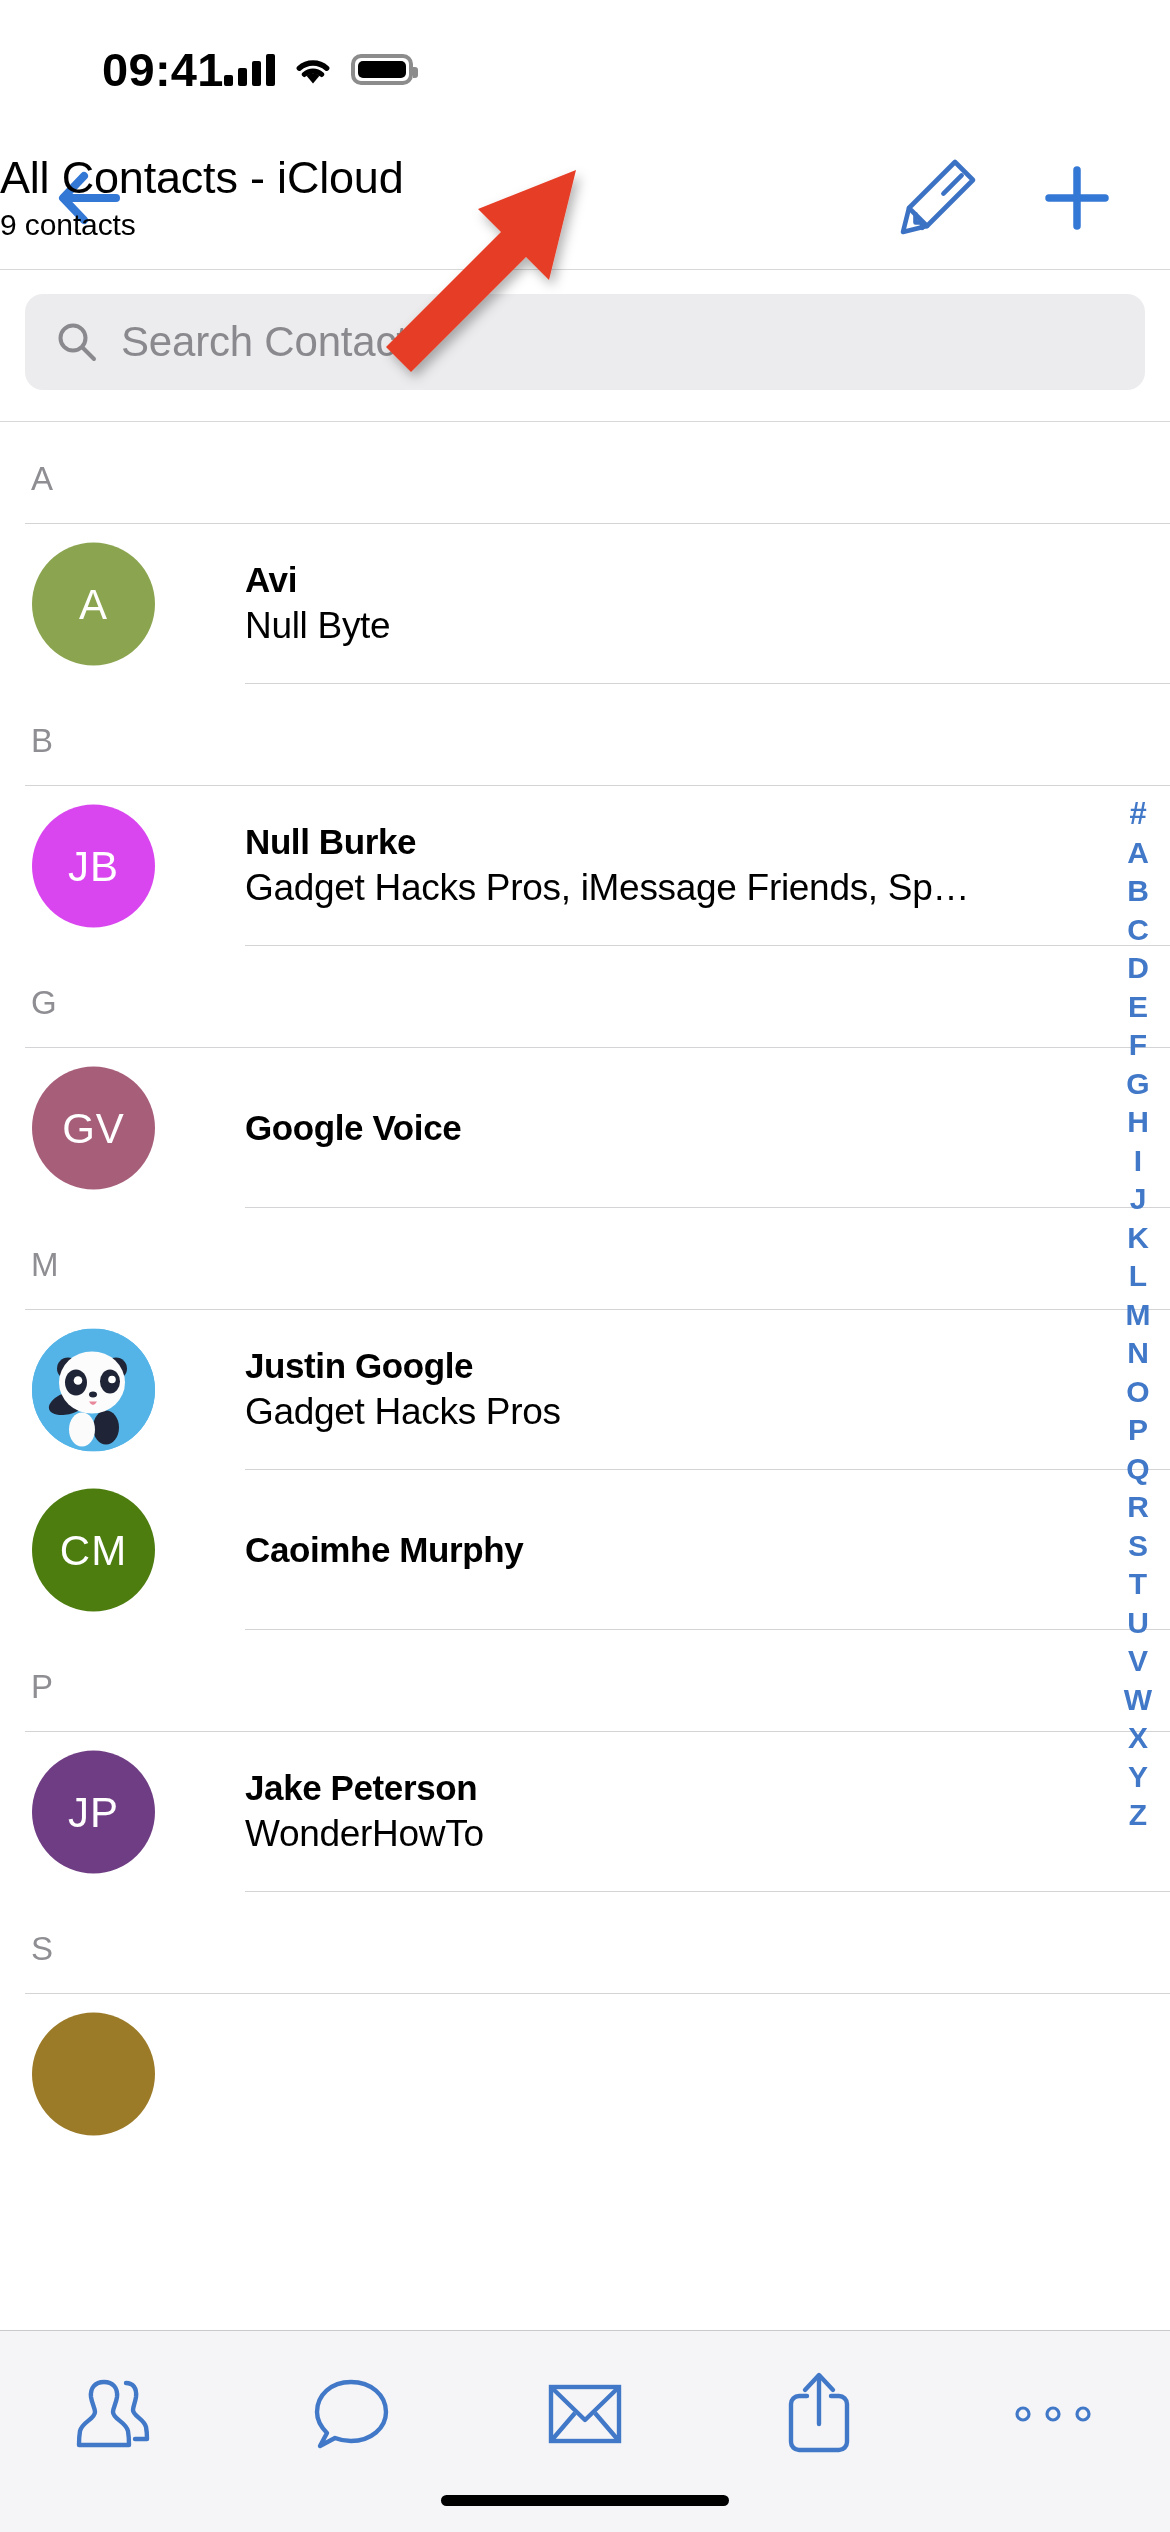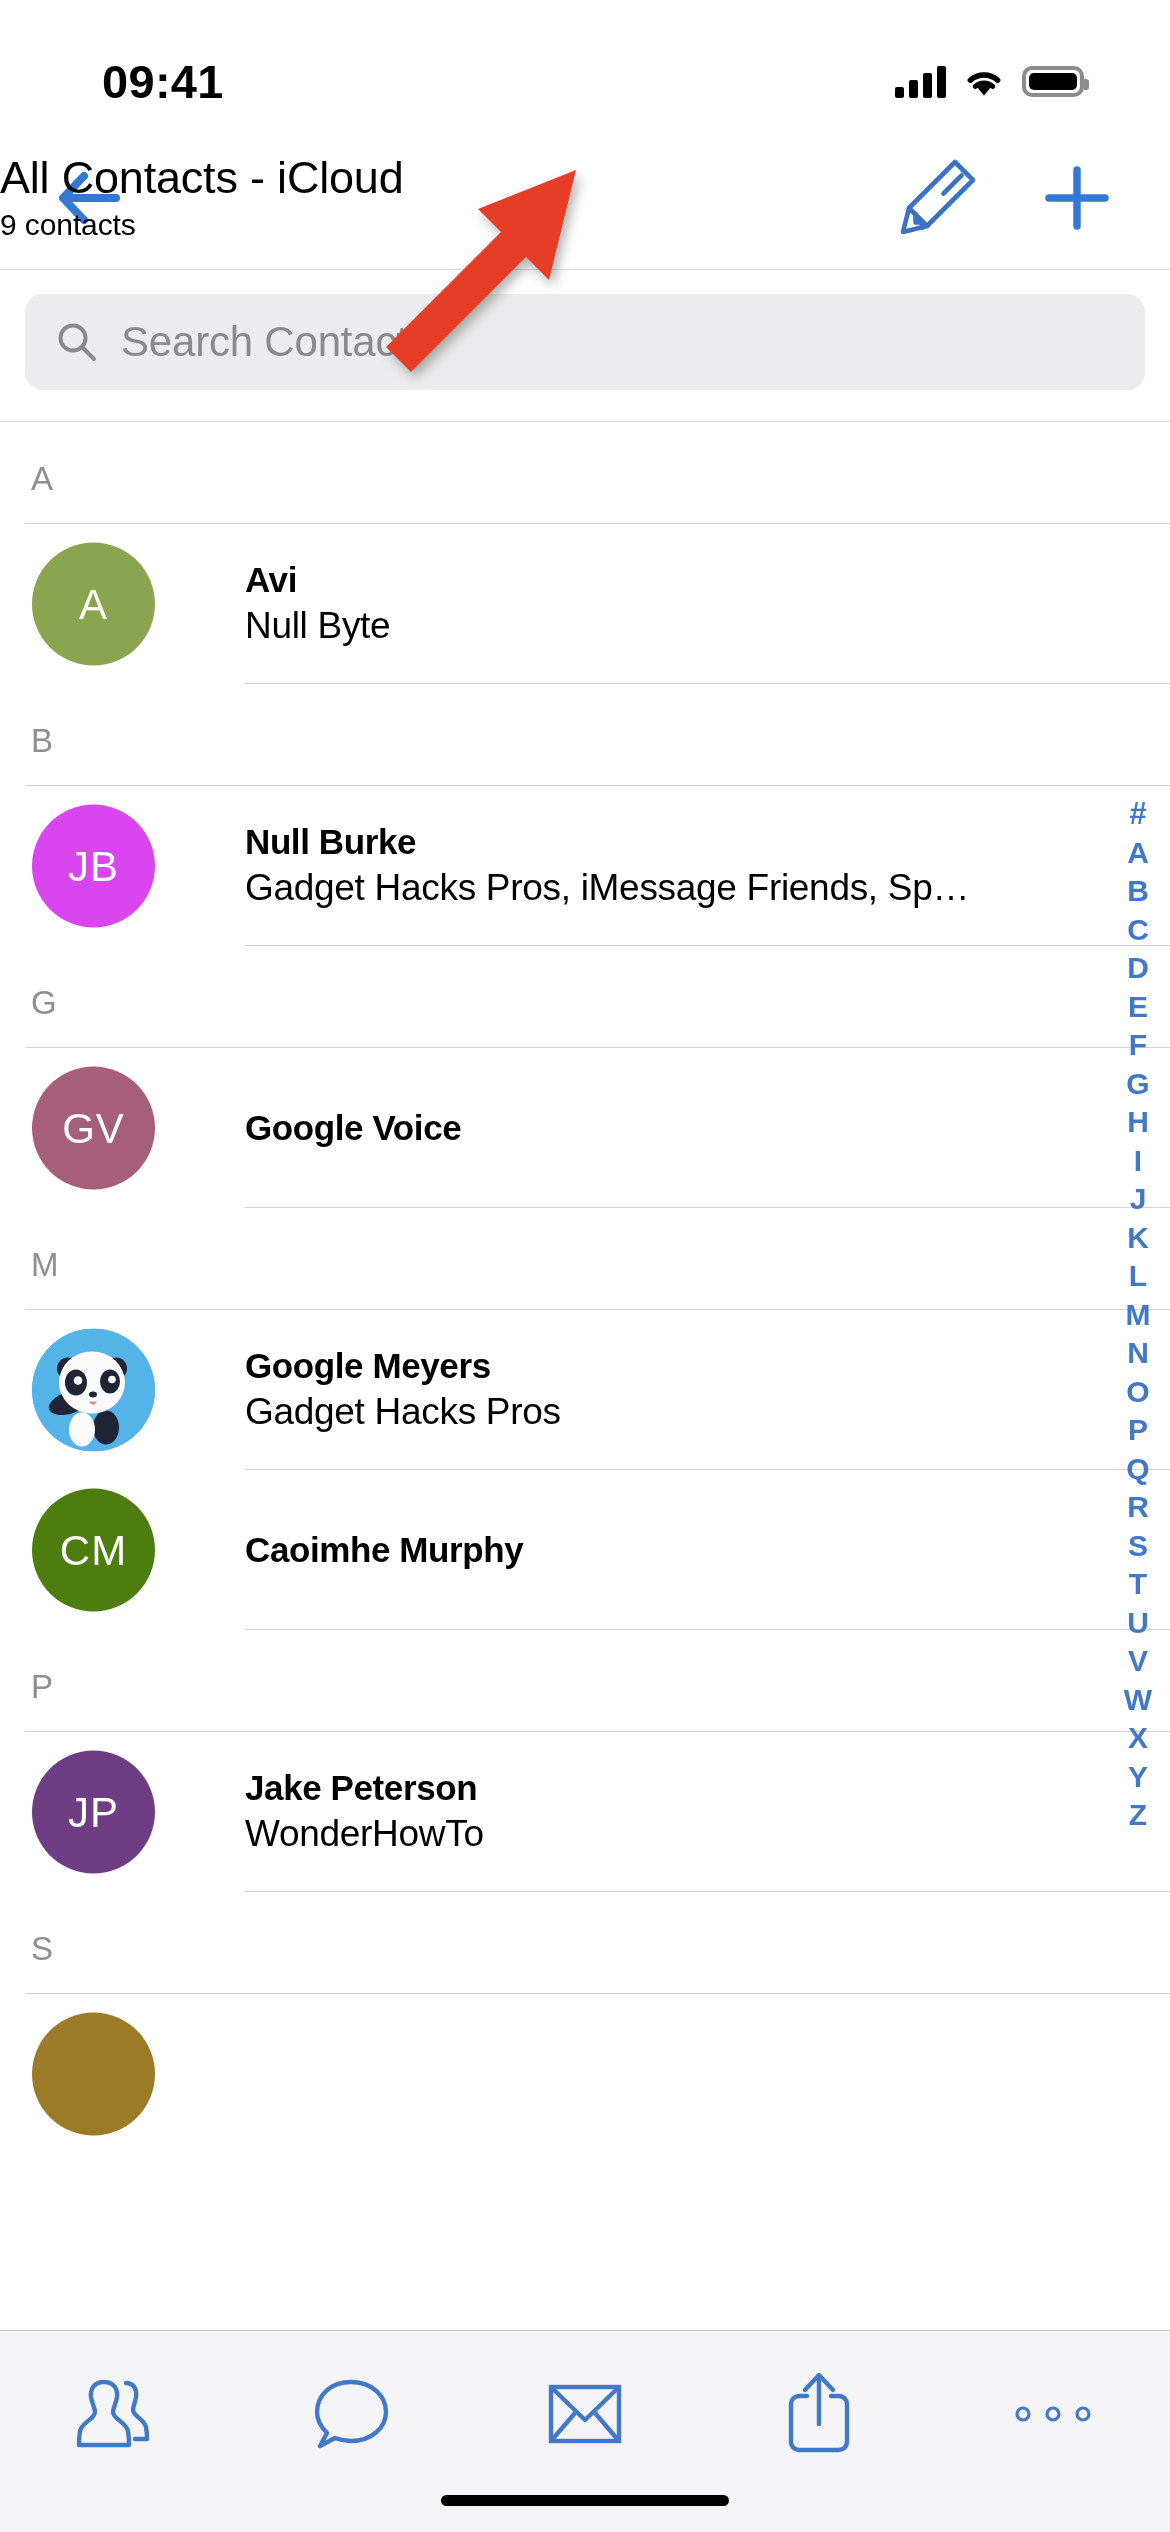--- a/index.html
+++ b/index.html
@@ -7,22 +7,22 @@
     width:1170px; height:2532px;
     background:#ffffff;
     font-family:"Liberation Sans", sans-serif;
     -webkit-font-smoothing:antialiased;
     overflow:hidden;
   }
   .phone { position:relative; width:1170px; height:2532px; background:#fff; overflow:hidden; }
 
   
   .status-bar {
-    position:absolute; top:12px; left:0; width:1170px; height:125px;
-    display:flex; align-items:center; justify-content:space-between;
+    position:absolute; top:0; left:0; width:1170px; height:125px;
+    display:flex; align-items:center; 
     padding:0 86px 0 102px;
   }
   .status-time { font-size:47px; font-weight:600; color:#000; letter-spacing:0.3px; margin-top:14px; }
   .status-right { display:flex; align-items:center; gap:16px; margin-top:14px; }
   .signal { display:flex; align-items:flex-end; gap:5px; height:32px; }
   .signal i { width:9px; background:#000; border-radius:2px; display:block; }
   .signal i:nth-child(1){height:11px}
   .signal i:nth-child(2){height:18px}
   .signal i:nth-child(3){height:25px}
   .signal i:nth-child(4){height:32px}
@@ -240,21 +240,21 @@
             <ellipse cx="44" cy="54" rx="11" ry="13" fill="#1f2436"></ellipse>
             <ellipse cx="78" cy="53" rx="10" ry="12" fill="#1f2436"></ellipse>
             <circle cx="46" cy="52" r="4.3" fill="#fff"></circle>
             <circle cx="80" cy="51" r="3.8" fill="#fff"></circle>
             <ellipse cx="61" cy="66" rx="4" ry="3" fill="#1f2436"></ellipse>
             <path d="M57 73 q4 7 8 0 z" fill="#e8889a"></path>
           </svg>
         </div>
       </div>
       <div class="row-text">
-        <div class="row-name">Google Meyers</div>
+        <div class="row-name">Justin Google</div>
         <div class="row-sub">Gadget Hacks Pros</div>
       </div>
       <div class="row-rule"></div>
     </div>
     <div class="row">
       <div class="avatar" style="background:#4d7c0f">
         <span>CM</span>
       </div>
       <div class="row-text">
         <div class="row-name">Caoimhe Murphy</div>

